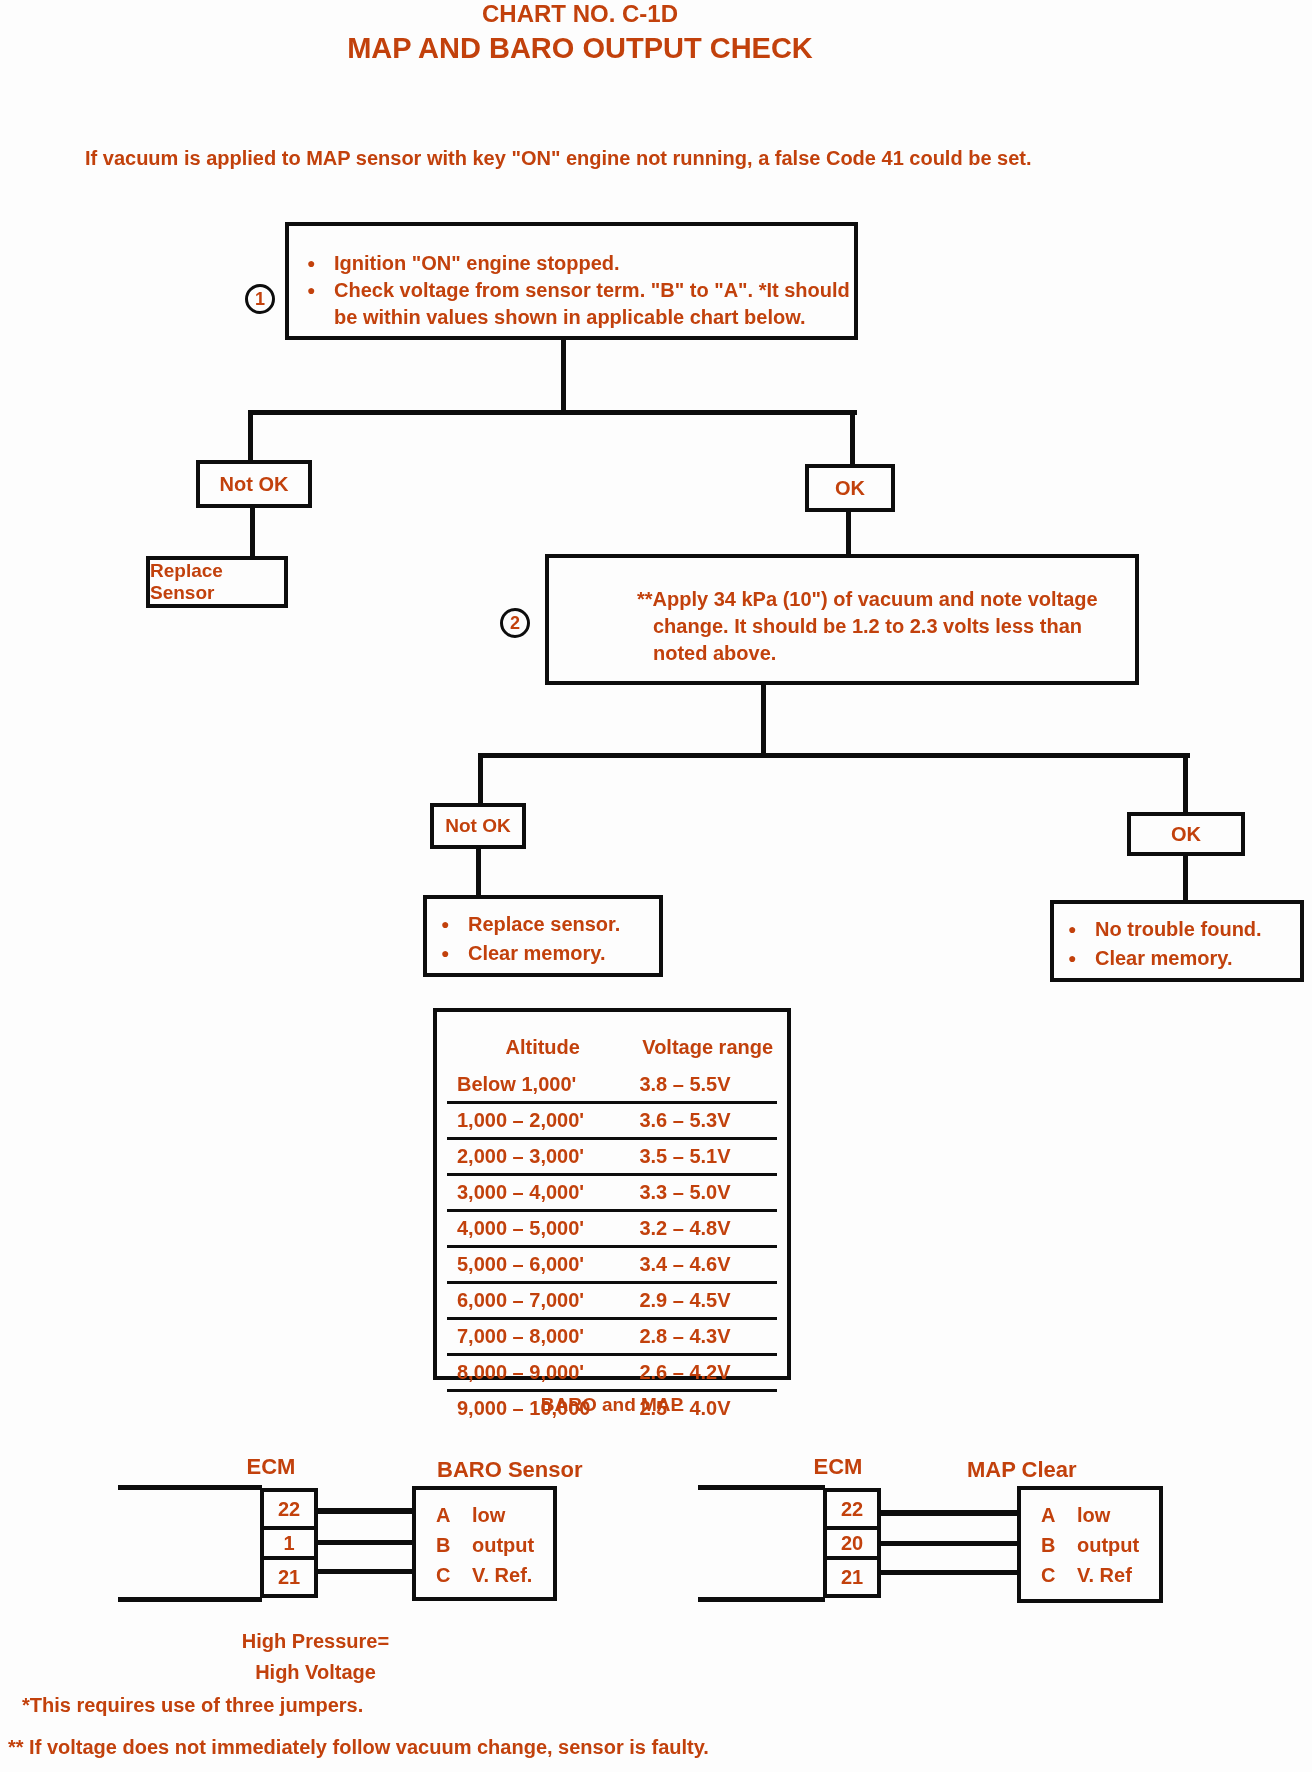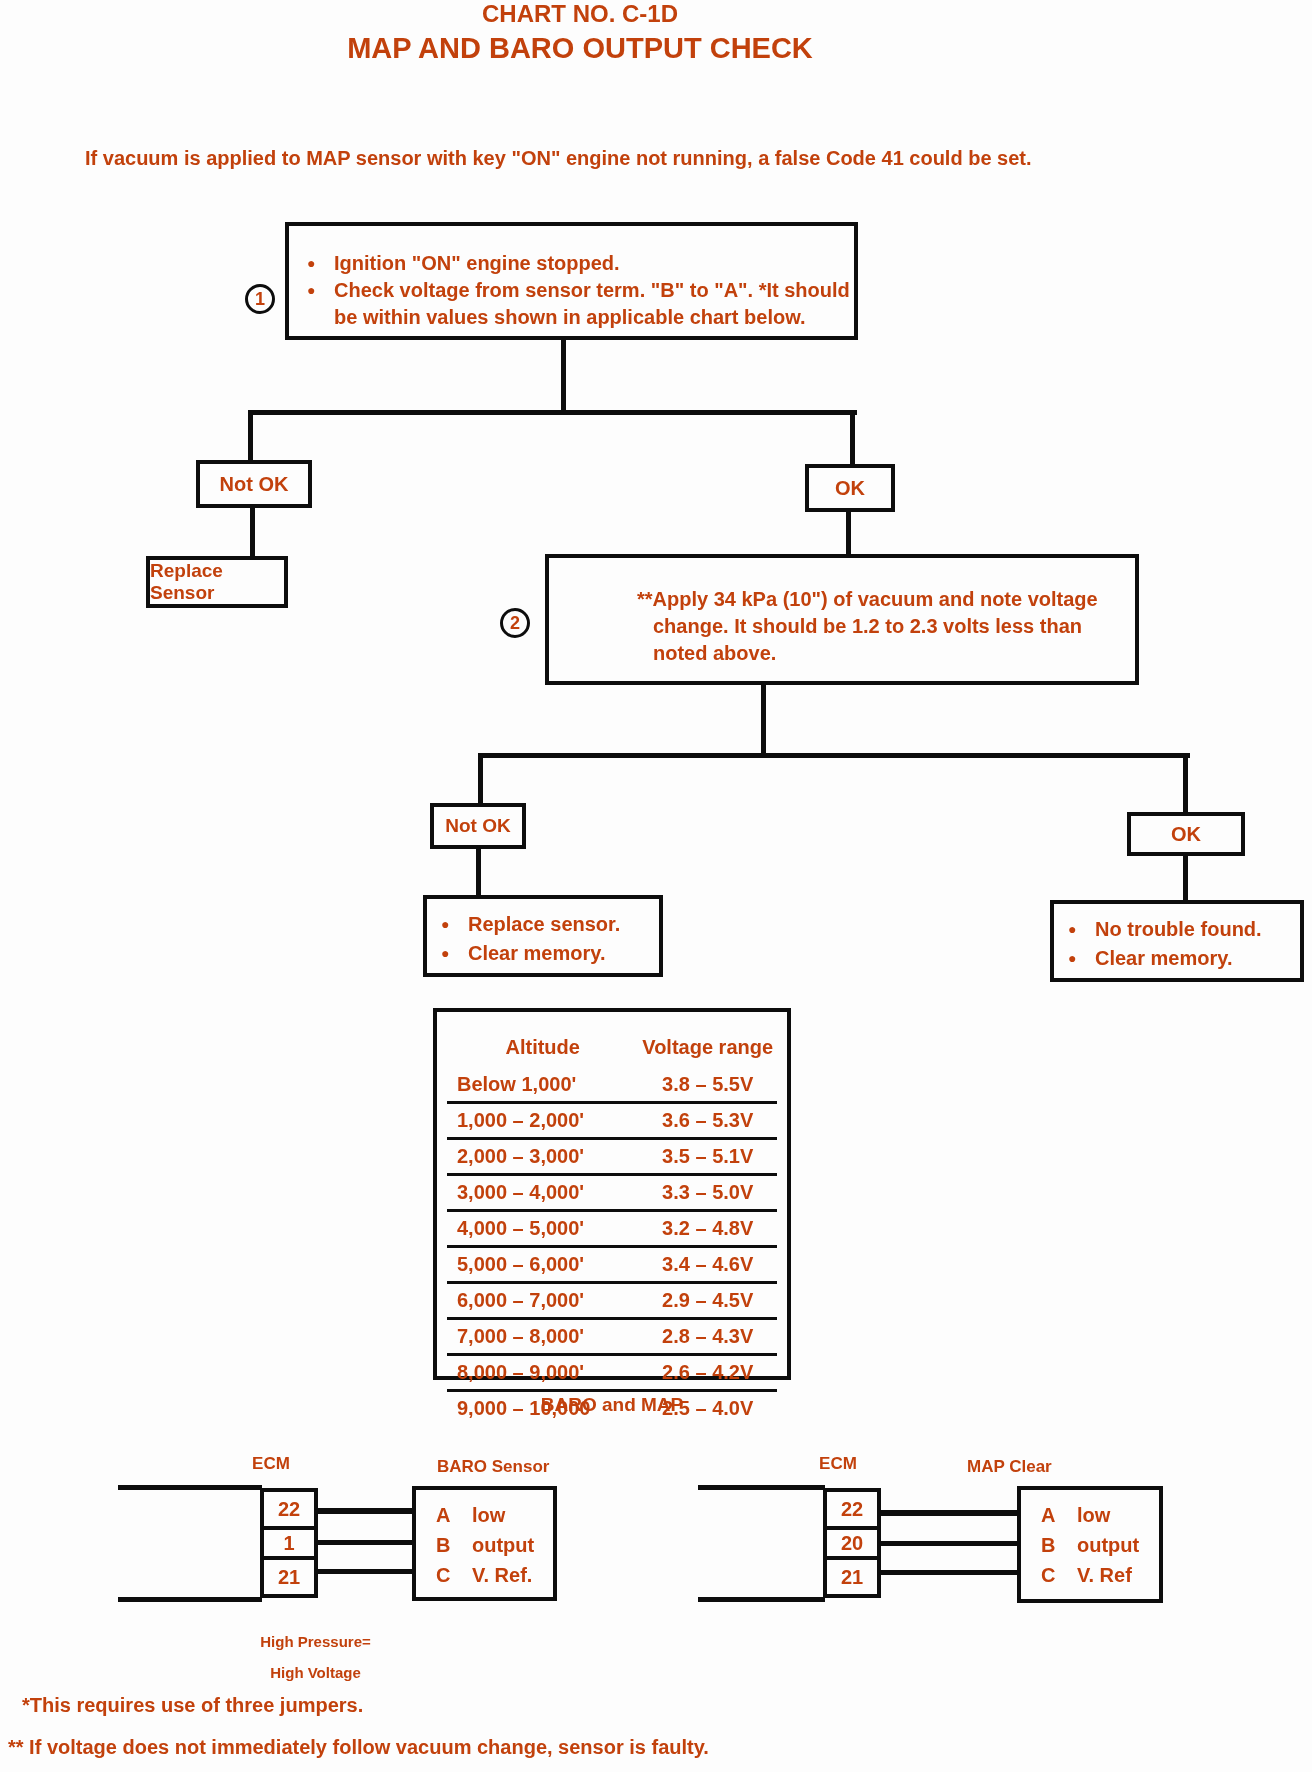--- a/index.html
+++ b/index.html
@@ -19,31 +19,31 @@
     box-sizing:border-box;text-align:center;line-height:24px;font-size:18px;background:#fdfdfd;
   }
   .brow{display:flex;align-items:flex-start;line-height:27px;font-size:20px;}
   .brow .dot{width:27px;flex:0 0 27px;font-size:14px;line-height:27px;}
   .steptext{line-height:27px;font-size:20px;}
   
   #alt-table-box table{border-collapse:collapse;width:330px;margin:14px auto 0 auto;font-size:20px;}
   #alt-table-box th{height:40px;font-size:20px;font-weight:bold;text-align:center;vertical-align:middle;}
   #alt-table-box td{height:31px;vertical-align:middle;margin-top:32px;}
   #alt-table-box td.c1{padding-left:10px;text-align:left;width:58%;}
-  #alt-table-box td.c2{text-align:center;width:42%;}
+  #alt-table-box td.c2{text-align:left;width:42%;}
   #alt-table-box tr.data{border-bottom:3px solid #0d0d0d;}
   #alt-table-box tr.data:last-child{border-bottom:none;}
   
   .pinbox{position:absolute;border:4px solid #0d0d0d;box-sizing:border-box;background:#fdfdfd;
     display:flex;align-items:center;justify-content:center;font-size:20px;width:58px;}
   .sensorbox{position:absolute;border:4px solid #0d0d0d;box-sizing:border-box;background:#fdfdfd;
     padding:10px 0 0 20px;}
   .trow{display:flex;line-height:30px;font-size:20px;}
   .trow .tl{width:36px;flex:0 0 36px;}
-  .wlabel{position:absolute;font-size:17px;white-space:nowrap;}
+  .wlabel{position:absolute;font-size:22px;white-space:nowrap;}
   .fnote{position:absolute;font-size:20px;white-space:nowrap;}
 </style>
 </head>
 <body>
 
 <div id="page">
 
   <div class="abs ctr" style="left:0;top:6;width:1160px;font-size:24px;">CHART NO. C-1D</div>
   <div class="abs ctr" style="left:0;top:32px;width:1160px;font-size:29px;">MAP AND BARO OUTPUT CHECK</div>
 
@@ -184,21 +184,21 @@
     <div class="trow">
       <span class="tl">B</span>
       <span>output</span>
     </div>
     <div class="trow">
       <span class="tl">C</span>
       <span>V. Ref.</span>
     </div>
   </div>
 
-  <div class="abs ctr" style="left:228px;top:1626px;width:175px;font-size:15px;line-height:31px;">
+  <div class="abs ctr" style="left:228px;top:1626px;width:175px;font-size:20px;line-height:31px;">
     <div>High Pressure=</div>
     <div>High Voltage</div>
   </div>
 
   <div class="wlabel ctr" style="left:798px;top:1454px;width:80px;">ECM</div>
   <div class="wlabel" style="left:967px;top:1457px;">MAP Clear</div>
 
   <div class="hline" style="left:698px;top:1485px;width:127px;height:5px;"></div>
   <div class="hline" style="left:698px;top:1597px;width:127px;height:5px;"></div>
 

